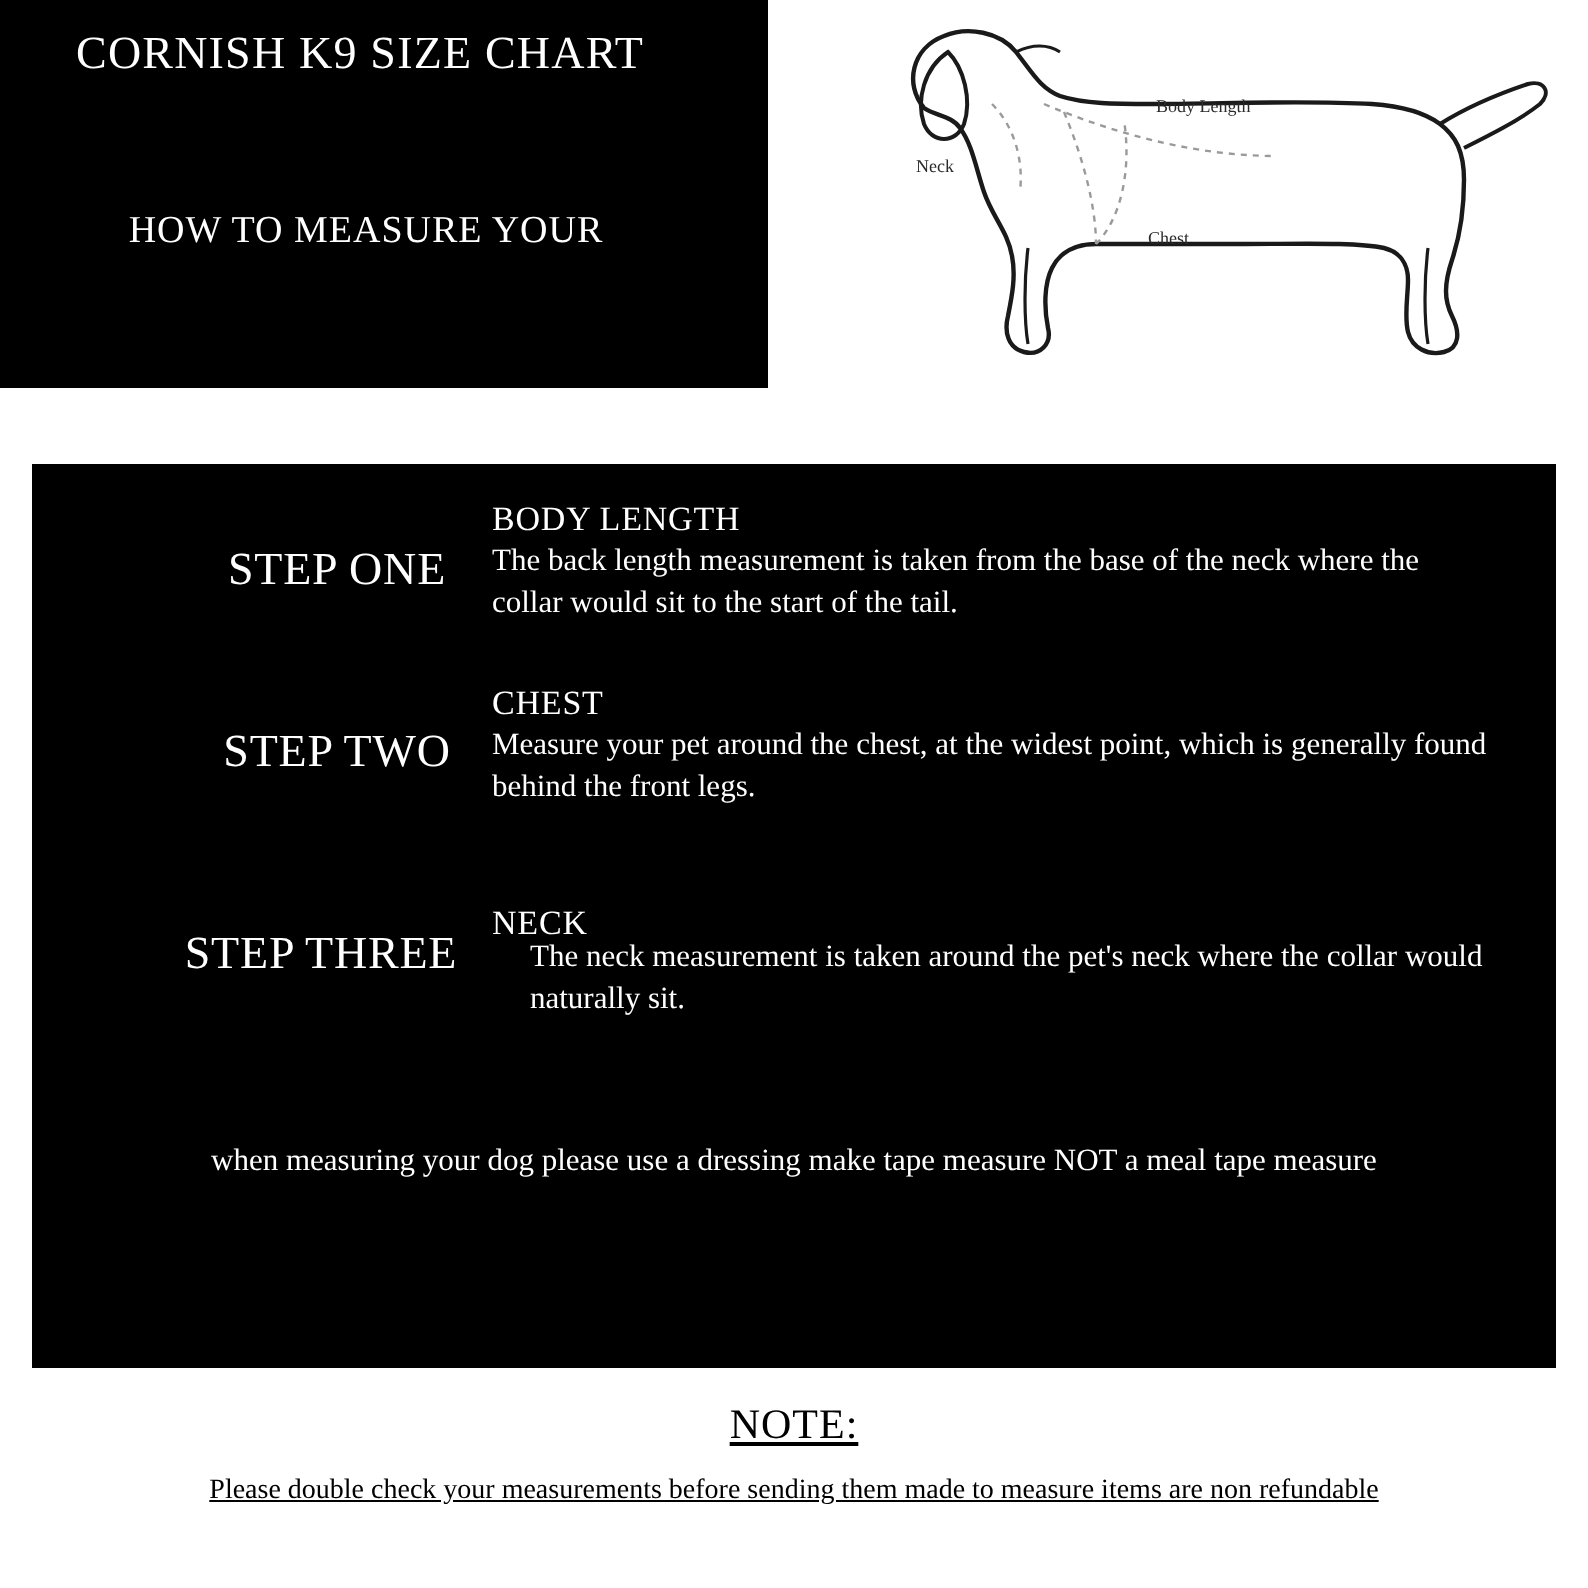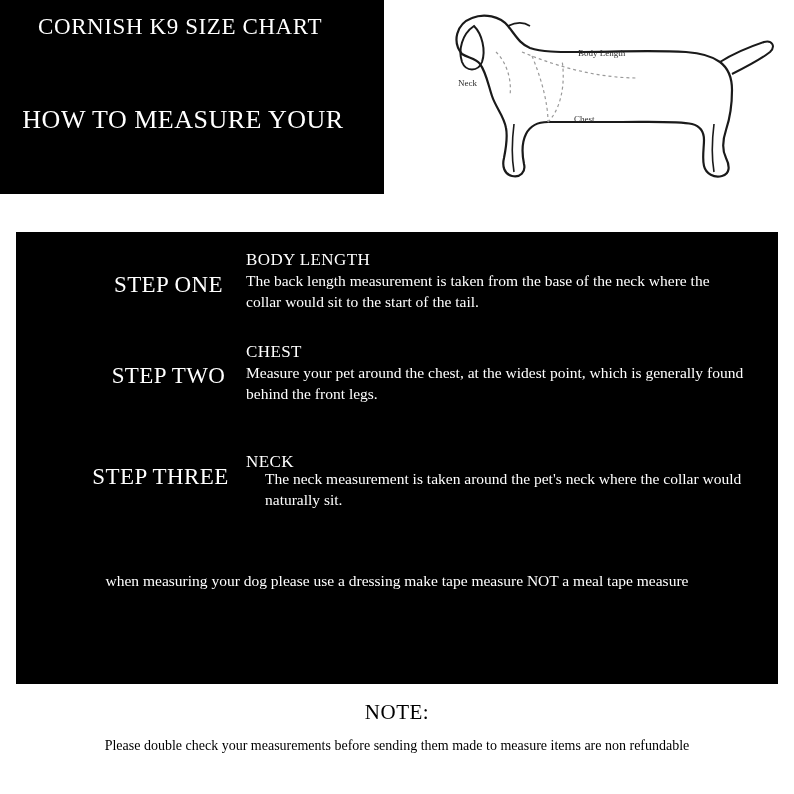--- a/index.html
+++ b/index.html
@@ -34,21 +34,21 @@
     letter-spacing: 0.6px;
     white-space: nowrap;
     margin-left: 12px;
   }
   .header-sub1 {
     position: absolute;
     left: 0;
     right: 18px;
     top: 105px;
     text-align: center;
-    font-size: 26px;
+    font-size: 19px;
     letter-spacing: 0.5px;
   }
   .header-sub2 {
     position: absolute;
     left: 0;
     right: 18px;
     top: 152px;
     text-align: center;
     font-size: 21px;
     letter-spacing: 0.5px;
@@ -134,20 +134,21 @@
     font-size: 15.5px;
   }
 
   
   .note {
     position: absolute;
     left: 0;
     right: 0;
     top: 700px;
     text-align: center;
+    text-decoration: underline;
   }
   .note-title {
     font-size: 21px;
     letter-spacing: 0.5px;
   }
   .note-body {
     margin: 10px auto 0;
     width: 660px;
     font-size: 14px;
     line-height: 1.5;

